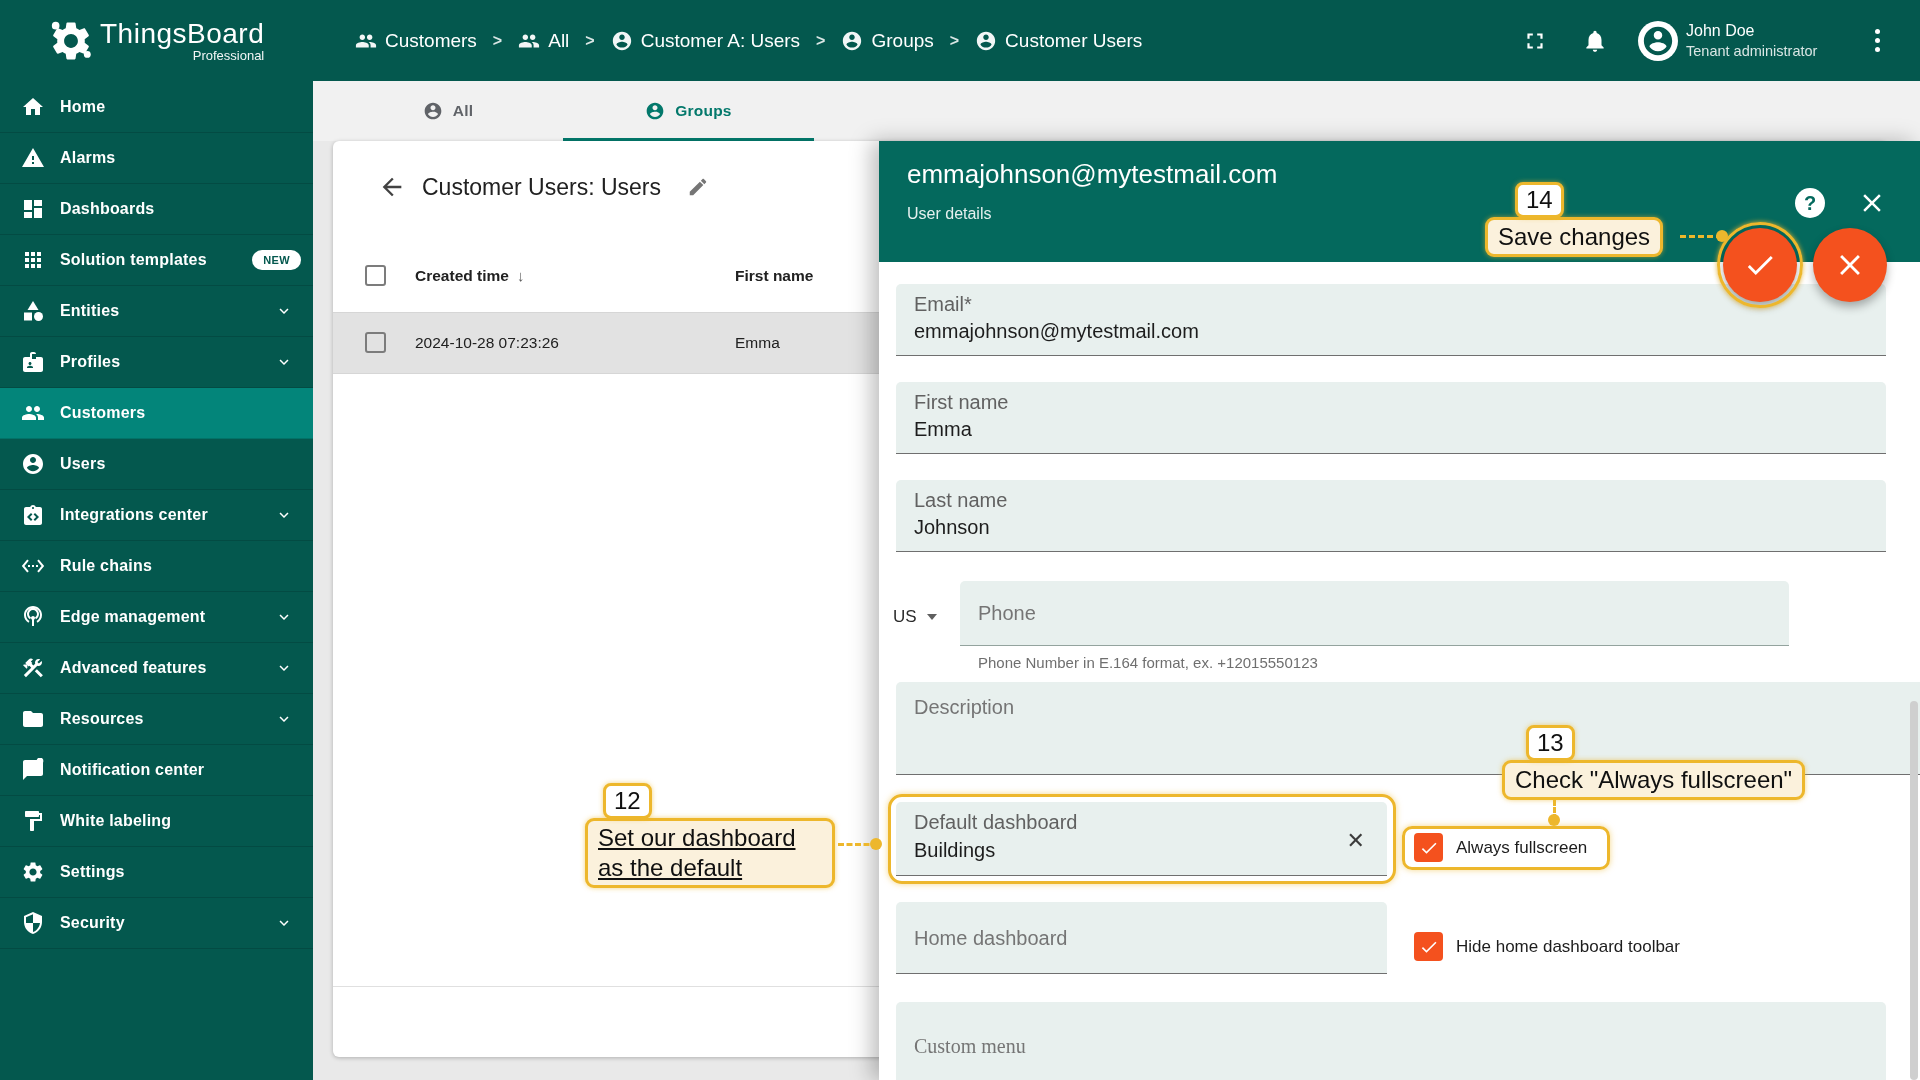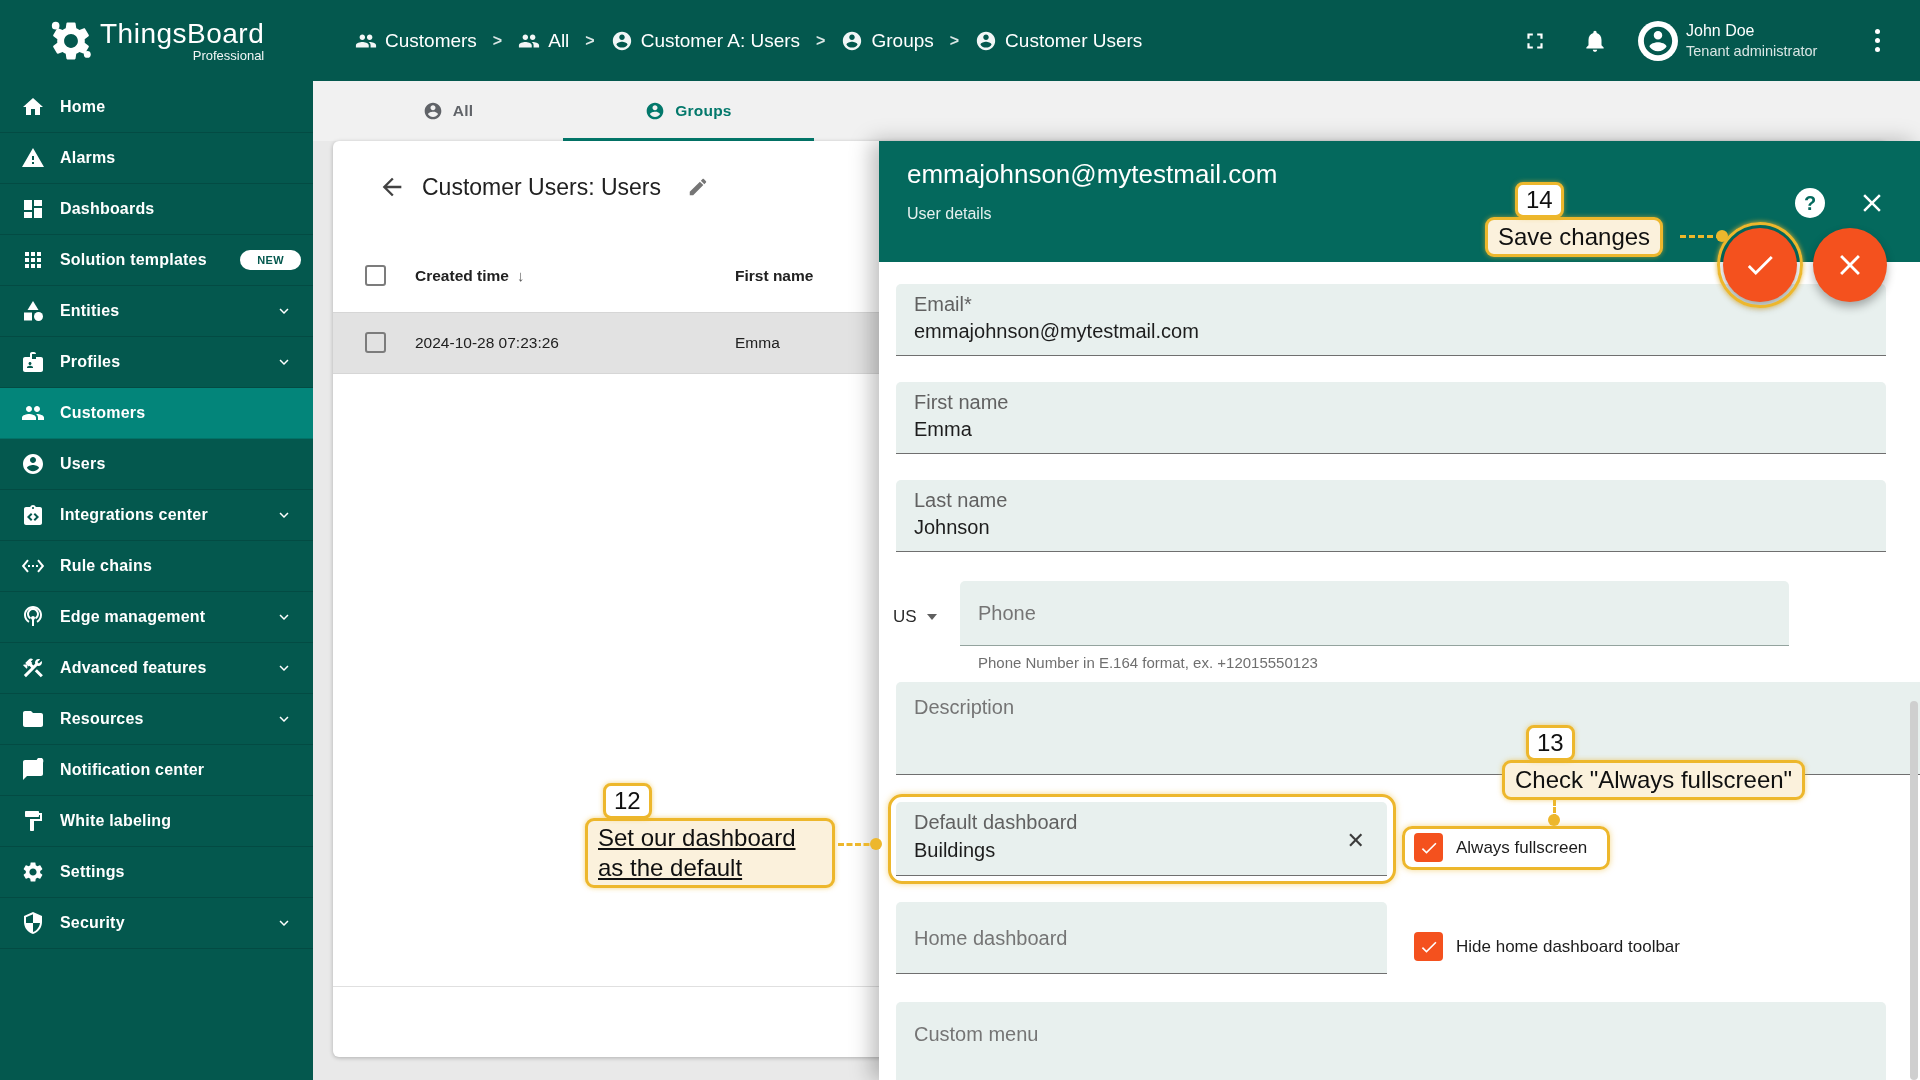--- a/index.html
+++ b/index.html
@@ -13,21 +13,21 @@
   .logo .mark { width:46px; height:46px; margin-right:6px; }
   .logo .words { display:flex; flex-direction:column; align-items:flex-end; }
   .logo .name { font-size:28px; font-weight:400; letter-spacing:.5px; }
   .logo .edition { font-size:13px; margin-top:-2px; opacity:.95; }
   .nav { position:absolute; top:82px; left:0; right:0; }
   .nav-item { position:relative; height:51px; display:flex; align-items:center; color:#fff; cursor:pointer; border-bottom:1px solid rgba(0,0,0,.14); }
   .nav-item .nicon { width:24px; height:24px; margin-left:21px; flex:none; }
   .nav-item .nlabel { margin-left:15px; font-size:16px; font-weight:700; letter-spacing:.2px; }
   .nav-item.active { background:#03857a; }
   .nav-item .chev { position:absolute; right:20px; width:18px; height:18px; }
-  .new-badge { position:absolute; right:12px; background:#fff; color:#04584e; font-size:11px; font-weight:700; padding:4px 17px; border-radius:11px; letter-spacing:.4px; }
+  .new-badge { position:absolute; right:12px; background:#fff; color:#04584e; font-size:11px; font-weight:700; padding:4px 11px; border-radius:11px; letter-spacing:.4px; }
   svg.w { fill:#fff; }
 
   
   .topbar { position:absolute; left:313px; top:0; width:1607px; height:81px; background:#04584e; display:flex; align-items:center; z-index:20; }
   .crumbs { display:flex; align-items:center; margin-left:42px; color:#fff; }
   .crumb { display:flex; align-items:center; cursor:pointer; }
   .crumb .cicon { width:22px; height:22px; margin-right:8px; opacity:.95; }
   .crumb .clabel { font-size:19px; }
   .crumb-sep { margin:0 16px; font-size:16px; font-weight:700; color:rgba(255,255,255,.85); }
   .tb-icon { width:26px; height:26px; cursor:pointer; }
@@ -98,21 +98,21 @@
   .f-desc { left:17px; top:541px; width:1165px; height:93px; }
   .f-desc textarea { top:14px; height:64px; resize:none; }
   .resize-grip { position:absolute; right:5px; bottom:5px; width:11px; height:11px; background:
      repeating-linear-gradient(135deg, transparent 0 2px, #8a8a8a 2px 3.5px, transparent 3.5px 6px); }
   .f-dd { left:17px; top:661px; width:491px; height:74px; }
   .f-dd input { top:34px; height:28px; right:60px; }
   .dd-clear { position:absolute; right:22px; top:26px; font-size:22px; color:#3c3c3c; cursor:pointer; }
   .f-home { left:17px; top:761px; width:491px; height:72px; }
   .f-home input { top:22px; height:28px; }
   .f-custom { left:17px; top:861px; width:990px; height:110px; }
-  .f-custom input { top:18px; height:28px; }
+  .f-custom input { top:30px; height:28px;font-family:Liberation Serif, serif; }
 
   .check-row { position:absolute; display:flex; align-items:center; cursor:pointer; }
   .cr-fullscreen { left:535px; top:692px; }
   .cr-toolbar { left:535px; top:791px; }
   .obox { width:29px; height:29px; background:#f4511e; border-radius:4px; display:flex; align-items:center; justify-content:center; }
   .obox svg { width:20px; height:20px; fill:#fff; }
   .check-row .cklabel { margin-left:13px; font-size:17px; color:#1d1d1d; }
 
   .panel-scroll { position:absolute; right:2px; top:560px; width:8px; height:379px; background:#cfcfcf; border-radius:4px; }
 

